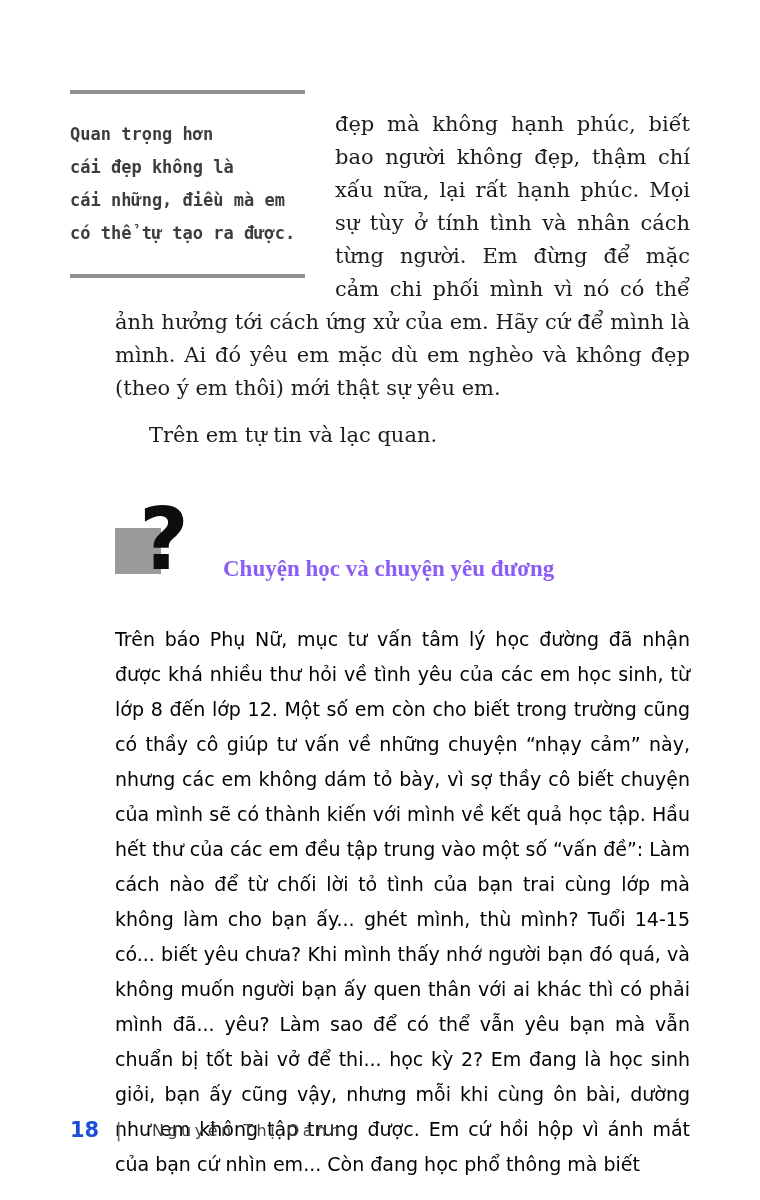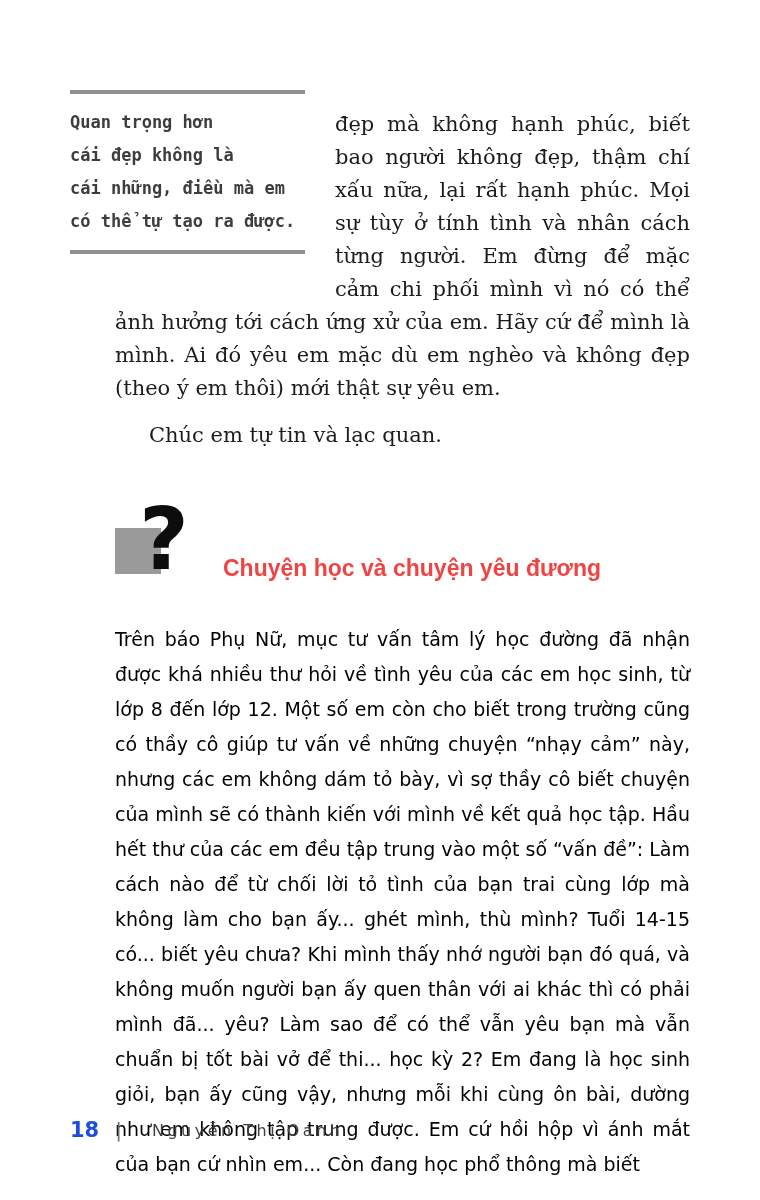--- a/index.html
+++ b/index.html
@@ -22,21 +22,21 @@
   }
 
   
   .pull-quote {
     float: left;
     width: 235px;
     margin-right: 30px;
     margin-bottom: 26px;
     border-top: 4px solid #8f8f8f;
     border-bottom: 4px solid #8f8f8f;
-    padding: 12px 0;
+    padding: 24px 0;
     font-family: "DejaVu Sans Mono", monospace;
     font-weight: bold;
     font-size: 17px;
     line-height: 33px;
     color: #3d3d3d;
   }
 
   
   .para {
     margin: 18px 0 0 45px;
@@ -76,24 +76,24 @@
     position: absolute;
     left: 24px;
     top: -8px;
     font-family: "DejaVu Sans", sans-serif;
     font-weight: bold;
     font-size: 86px;
     line-height: 1;
     color: #0d0d0d;
   }
   .section-title {
-    font-family: Liberation Sans, sans-serif;
+    font-family: Liberation Serif, serif;
     font-weight: bold;
     font-size: 23px;
-    color: #ef4444;
+    color: #8b5cf6;
     padding-bottom: 8px;
     margin-left: 26px;
   }
 
   
   .section-body {
     margin: 32px 0 0 45px;
     font-family: "DejaVu Sans", sans-serif;
     font-size: 19px;
     line-height: 35px;
@@ -136,21 +136,21 @@
 
     <div class="pull-quote">
       <div>Quan trọng hơn</div>
       <div>cái đẹp không là</div>
       <div>cái những, điều mà em</div>
       <div>có thể tự tạo ra được.</div>
     </div>
 
     <p class="para">đẹp mà không hạnh phúc, biết bao người không đẹp, thậm chí xấu nữa, lại rất hạnh phúc. Mọi sự tùy ở tính tình và nhân cách từng người. Em đừng để mặc cảm chi phối mình vì nó có thể ảnh hưởng tới cách ứng xử của em. Hãy cứ để mình là mình. Ai đó yêu em mặc dù em nghèo và không đẹp (theo ý em thôi) mới thật sự yêu em.</p>
 
-    <p class="para closing">Chúc em tự tin và lạc quan.</p>
+    <p class="para closing">Trên em tự tin và lạc quan.</p>
 
     <div class="section-header">
       <div class="qmark-box">
         <div class="qmark-square"></div>
         <div class="qmark-glyph">?</div>
       </div>
       <div class="section-title">Chuyện học và chuyện yêu đương</div>
     </div>
 
     <p class="section-body">Trên báo Phụ Nữ, mục tư vấn tâm lý học đường đã nhận được khá nhiều thư hỏi về tình yêu của các em học sinh, từ lớp 8 đến lớp 12. Một số em còn cho biết trong trường cũng có thầy cô giúp tư vấn về những chuyện “nhạy cảm” này, nhưng các em không dám tỏ bày, vì sợ thầy cô biết chuyện của mình sẽ có thành kiến với mình về kết quả học tập. Hầu hết thư của các em đều tập trung vào một số “vấn đề”: Làm cách nào để từ chối lời tỏ tình của bạn trai cùng lớp mà không làm cho bạn ấy... ghét mình, thù mình? Tuổi 14-15 có... biết yêu chưa? Khi mình thấy nhớ người bạn đó quá, và không muốn người bạn ấy quen thân với ai khác thì có phải mình đã... yêu? Làm sao để có thể vẫn yêu bạn mà vẫn chuẩn bị tốt bài vở để thi... học kỳ 2? Em đang là học sinh giỏi, bạn ấy cũng vậy, nhưng mỗi khi cùng ôn bài, dường như em không tập trung được. Em cứ hồi hộp vì ánh mắt của bạn cứ nhìn em... Còn đang học phổ thông mà biết</p>

